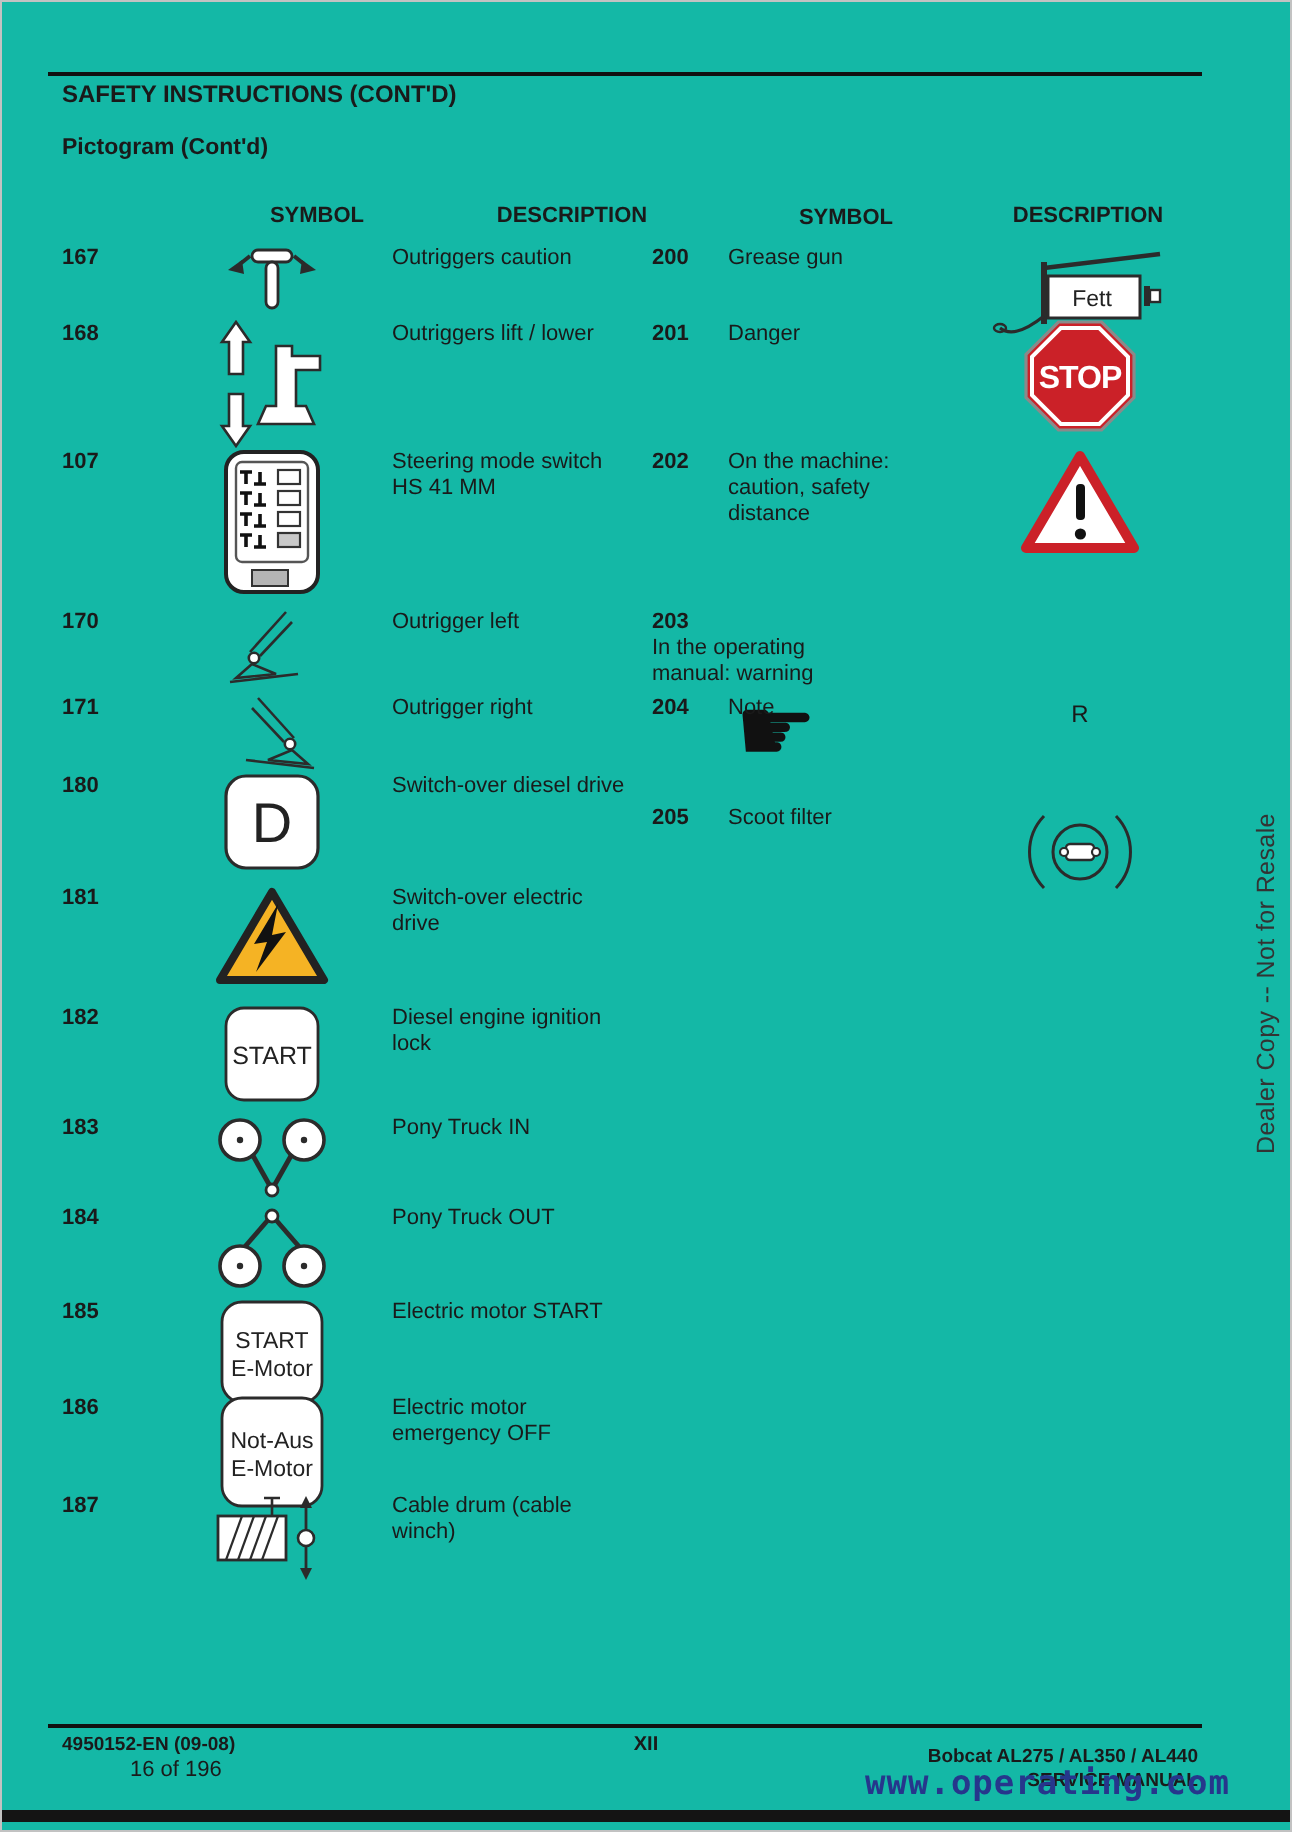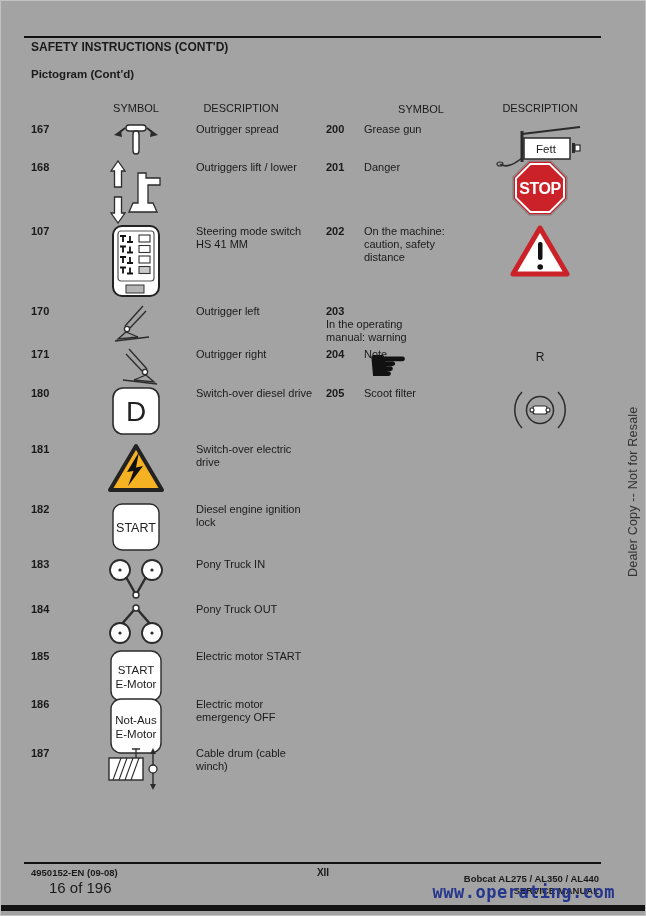--- a/index.html
+++ b/index.html
@@ -1,52 +1,52 @@
 <!DOCTYPE html>
 <html><head>
 <meta charset="utf-8">
 <style>
   html,body{margin:0;padding:0;background:#e9e9e9;}
   #page{
-    position:relative;width:646px;height:916px;background:#a3a3a3;
+    position:relative;width:646px;height:916px;background:#14b8a6;
     box-sizing:border-box;border:1px solid #c2c2c2;overflow:hidden;
     font-family:"Liberation Sans","DejaVu Sans",sans-serif;color:#1a1a1a;
   }
   .rule{position:absolute;background:#111;height:2px;}
   #top-rule{left:23px;top:35px;width:577px;}
   #footer-rule{left:23px;top:861px;width:577px;height:2px;}
   #bottom-bar{position:absolute;left:0;right:0;bottom:4px;height:6px;background:#141414;}
   #page-title{position:absolute;left:30px;top:39px;font-size:12px;font-weight:bold;}
   #page-subtitle{position:absolute;left:30px;top:67px;font-size:11.5px;font-weight:bold;}
 
   .ptable{position:absolute;top:101px;font-size:11px;}
   #left-table{left:30px;width:300px;}
   #right-table{left:325px;width:280px;}
-  .hrow{display:flex;height:20px;font-weight:normal;}
+  .hrow{display:flex;height:20px;font-weight:bold;justify-content:space-between;}
   .prow{display:flex;align-items:flex-start;}
   .cell{box-sizing:border-box;}
   .num{width:45px;font-weight:bold;padding-top:1px;}
   .sym{width:120px;display:flex;justify-content:center;align-items:flex-start;}
   .desc{width:122px;padding-top:1px;line-height:13px;}
   .rnum{width:38px;font-weight:bold;padding-top:1px;}
   .rdesc{width:114px;padding-top:1px;line-height:13px;}
   .rsym{width:124px;display:flex;justify-content:center;align-items:flex-start;}
   .hc{text-align:center;}
   .hand-glyph{font-size:46px;line-height:42px;font-family:"DejaVu Sans",sans-serif;color:#111;}
   .letter-sym{font-size:12px;padding-top:3px;}
   svg text{font-family:"Liberation Sans","DejaVu Sans",sans-serif;}
 
   #side-note{
     position:absolute;right:5px;top:388px;height:206px;
     writing-mode:vertical-rl;transform:rotate(180deg);
     font-size:12.5px;color:#333;letter-spacing:0.2px;text-align:center;
   }
   #footer{position:absolute;left:0;right:0;top:864px;font-size:9.5px;}
   #footer-doc{position:absolute;left:30px;top:2px;font-weight:bold;}
-  #footer-pagecount{position:absolute;left:48px;top:14px;font-size:15px;}
+  #footer-pagecount{position:absolute;left:64px;top:14px;font-size:11px;}
   #footer-roman{position:absolute;left:0;right:0;top:2px;text-align:center;font-weight:bold;font-size:10px;}
   #footer-right{position:absolute;right:46px;top:8px;text-align:right;font-weight:bold;line-height:12px;}
   #watermark{
     position:absolute;right:30px;top:881px;z-index:5;
     font-family:"DejaVu Sans Mono",monospace;font-weight:bold;font-size:17px;letter-spacing:0.5px;
   }
 </style>
 </head>
 <body>
 
@@ -71,21 +71,21 @@
                 <rect x="20" y="9" width="6" height="23" rx="3"></rect>
               </g>
     <g stroke="#2b2b2b" stroke-width="2">
                 <line x1="12" y1="6" x2="7" y2="10"></line>
                 <line x1="34" y1="6" x2="39" y2="10"></line>
               </g>
     <polygon points="8,8 1,13 9,15" fill="#2b2b2b"></polygon>
               <polygon points="38,8 45,13 37,15" fill="#2b2b2b"></polygon>
             </svg>
           </div>
-          <div class="cell desc">Outrigger spread</div>
+          <div class="cell desc">Outriggers caution</div>
         </div>
         <div class="prow" style="height: 64px;">
           <div class="cell num">168</div>
           <div class="cell sym">
             <svg width="56" height="64" viewBox="0 0 56 64">
     <g fill="#fff" stroke="#2b2b2b" stroke-width="1.3">
       <path d="M10,1 L17,11 L13.5,11 L13.5,27 L6.5,27 L6.5,11 L3,11 Z"></path>
       <path d="M10,63 L17,53 L13.5,53 L13.5,37 L6.5,37 L6.5,53 L3,53 Z"></path>
       <path d="M30,13 L38,13 L38,18 L52,18 L52,25 L40,25 L40,43 L45,43 L49,52 L21,52 L25,43 L30,43 Z"></path>
               </g>
@@ -307,21 +307,21 @@
             <div class="hand-glyph">☛</div>
           </div>
         </div>
         <div class="prow" style="height: 39px;">
           <div class="cell rnum">204</div>
           <div class="cell rdesc">Note</div>
           <div class="cell rsym">
             <div class="letter-sym">R</div>
           </div>
         </div>
-        <div class="prow" style="height: 62px;">
+        <div class="prow" style="height: 62px; margin-top: 16px;">
           <div class="cell rnum">205</div>
           <div class="cell rdesc">Scoot filter</div>
           <div class="cell rsym">
             <svg width="64" height="48" viewBox="0 0 64 48">
     <circle cx="32" cy="24" r="13.5" fill="none" stroke="#2b2b2b" stroke-width="1.5"></circle>
     <rect x="25" y="20" width="14" height="8" rx="2" fill="#fff" stroke="#2b2b2b" stroke-width="1.2"></rect>
     <circle cx="24" cy="24" r="2" fill="#fff" stroke="#2b2b2b" stroke-width="1.1"></circle>
     <circle cx="40" cy="24" r="2" fill="#fff" stroke="#2b2b2b" stroke-width="1.1"></circle>
     <path d="M14,6 A26,26 0 0 0 14,42" fill="none" stroke="#2b2b2b" stroke-width="1.5"></path>
     <path d="M50,6 A26,26 0 0 1 50,42" fill="none" stroke="#2b2b2b" stroke-width="1.5"></path>

